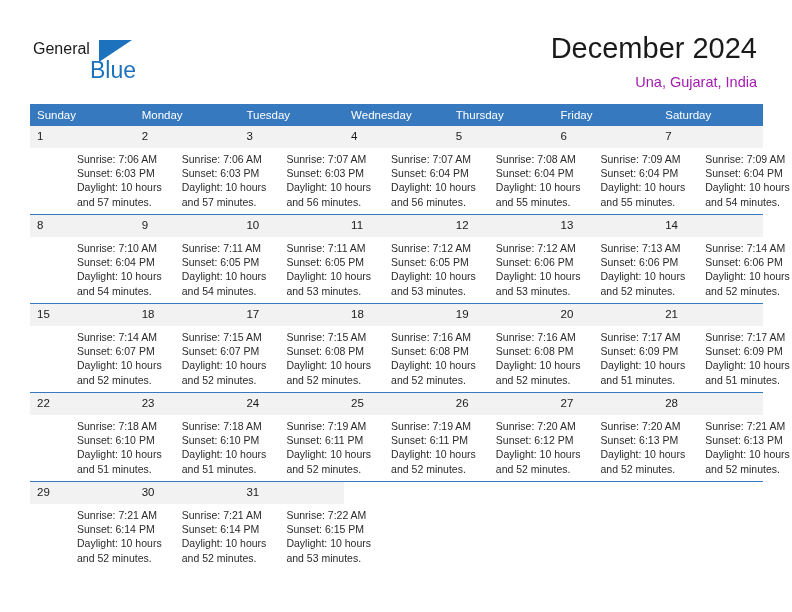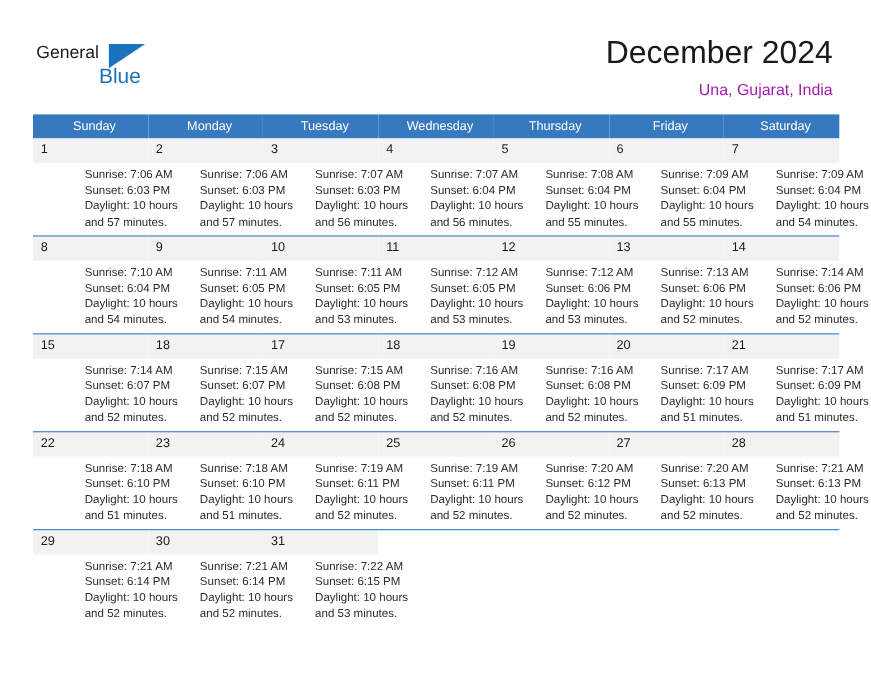--- a/index.html
+++ b/index.html
@@ -45,21 +45,21 @@
     font-size: 16px;
     line-height: 26px;
     color: #1a1a1a;
     letter-spacing: 0px;
     font-family: "Liberation Sans", sans-serif;
   }
   .logo-blue {
     position: absolute;
     left: 57px;
     top: 21px;
-    font-size: 19px;
+    font-size: 23px;
     line-height: 26px;
     color: #1c72bc;
     font-family: "Liberation Sans", sans-serif;
   }
   .logo-flag {
     position: absolute;
     left: 66px;
     top: 4px;
     width: 0;
     height: 0;
@@ -97,21 +97,21 @@
     width: 733px;
     border-collapse: collapse;
     table-layout: fixed;
   }
 
   .calendar th {
     background: #3679bf;
     color: #ffffff;
     font-size: 11.5px;
     font-weight: normal;
-    text-align: center;
+    text-align: left;
     padding: 5px 0 5px 7px;
     height: 11px;
     border: none;
     font-family: "Liberation Sans", sans-serif;
   }
 
   .calendar td {
     vertical-align: top;
     padding: 0;
     border-top: 1px solid #3679bf;

